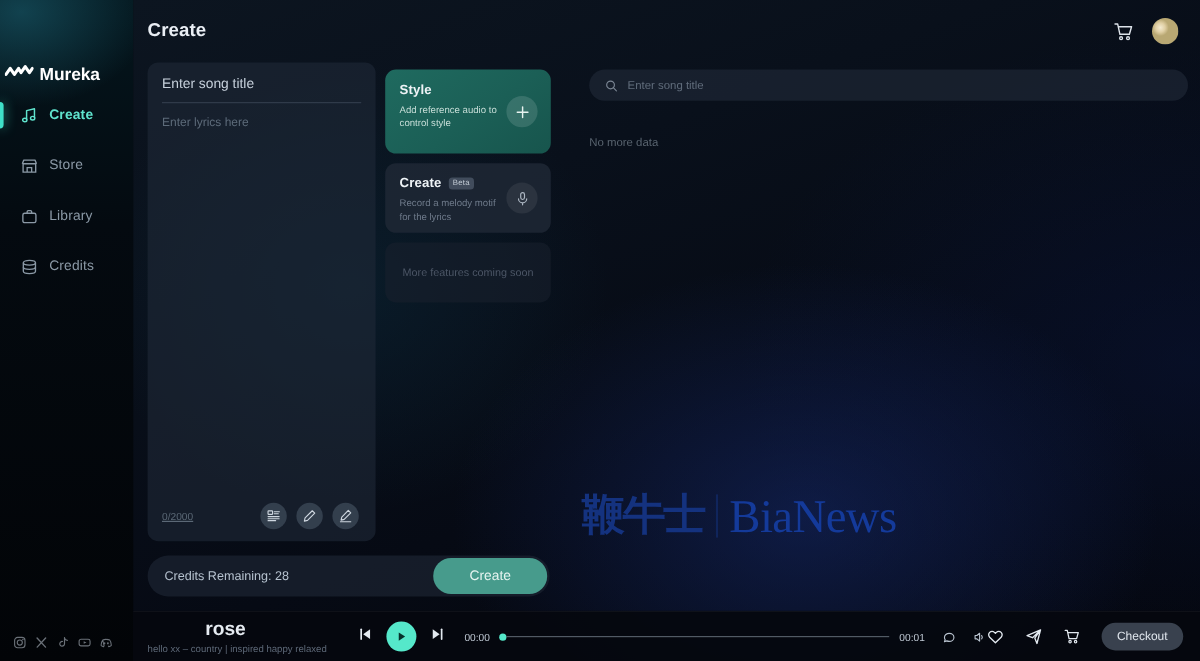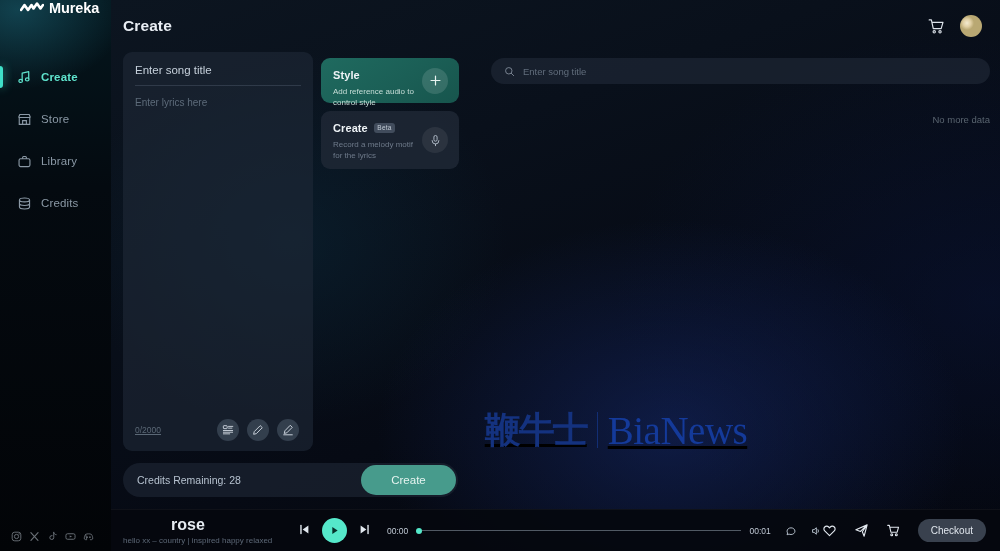--- a/index.html
+++ b/index.html
@@ -25,23 +25,24 @@
     background:
       radial-gradient(150px 110px at 18px 10px, rgba(34,120,140,0.45), rgba(0,0,0,0) 72%),
       linear-gradient(180deg, #04161d 0%, #040a10 34%, #020407 100%);
     display: flex;
     flex-direction: column;
     z-index: 5;
   }
   .brand {
     height: 52px;
     display: flex;
-    align-items: flex-start;
+    align-items: flex-end;
     gap: 5px;
-    padding-left: 20px;
+    padding-left: 4px;
+    margin-top: 19px;
   }
   .brand-mark { display: block; }
   .brand-name {
     font-size: 14.5px;
     font-weight: 700;
     color: #ffffff;
     letter-spacing: -0.1px;
   }
   .nav { margin-top: 10px; display: flex; flex-direction: column; }
   .nav-item {
@@ -166,21 +167,21 @@
   }
   .tool-btn svg { display: block; }
 
   .side-cards { width: 138px; flex: 0 0 138px; display: flex; flex-direction: column; gap: 8px; padding-top: 6px; }
   .card {
     border-radius: 9px;
     padding: 11px 12px;
     position: relative;
   }
   .card-style {
-    height: 45px;
+    height: 70px;
     background: linear-gradient(145deg, #1f6a5f 0%, #1b5f56 55%, #17554d 100%);
   }
   .card-melody {
     height: 58px;
     background: rgba(32,40,54,0.82);
   }
   .card-soon {
     height: 50px;
     background: rgba(26,33,46,0.55);
     display: flex; align-items: center; justify-content: center;
@@ -248,35 +249,34 @@
     border-radius: 14px;
     display: flex;
     align-items: center;
     gap: 8px;
     padding: 0 13px;
   }
   .search-bar svg { display: block; flex: 0 0 11px; }
   .search-ph { font-size: 9.5px; color: #616d7c; }
   .no-data {
     margin-top: 30px;
-    text-align: right;
+    text-align: left;
     font-size: 9.5px;
     color: #59646f;
   }
 
   
   .watermark {
     position: absolute;
     left: 345px; top: 406px;
     width: 320px; height: 48px;
     display: flex; align-items: center; justify-content: center;
     gap: 10px;
     z-index: 2;
     pointer-events: none;
-    text-decoration: underline;
   }
   .wm-cn {
     font-family: "DejaVu Sans", sans-serif;
     font-size: 36px; font-weight: 700;
     color: #14327f;
     letter-spacing: -2px;
     line-height: 1;
   }
   .wm-div { width: 1px; height: 36px; background: #14327f; opacity: .85; }
   .wm-en {
@@ -497,20 +497,23 @@
               </div>
               <div class="card-desc">Record a melody motif for the lyrics</div>
               <span class="card-action">
                 <svg width="13" height="13" viewBox="0 0 14 14">
                   <rect x="5.3" y="1.6" width="3.4" height="6.2" rx="1.7" stroke="#aeb8c4" stroke-width="1.05" fill="none"></rect>
                   <path d="M3.3 7.1a3.7 3.7 0 0 0 7.4 0M7 10.9v1.7" stroke="#aeb8c4" stroke-width="1.05" fill="none" stroke-linecap="round"></path>
                 </svg>
               </span>
             </div>
 
+            <div class="card card-soon">
+              <span class="card-soon-text">More features coming soon</span>
+            </div>
 
           </div>
         </div>
 
         <div class="credits-bar">
           <span class="credits-text">Credits Remaining: 28</span>
           <span class="create-btn">Create</span>
         </div>
 
       </div>

